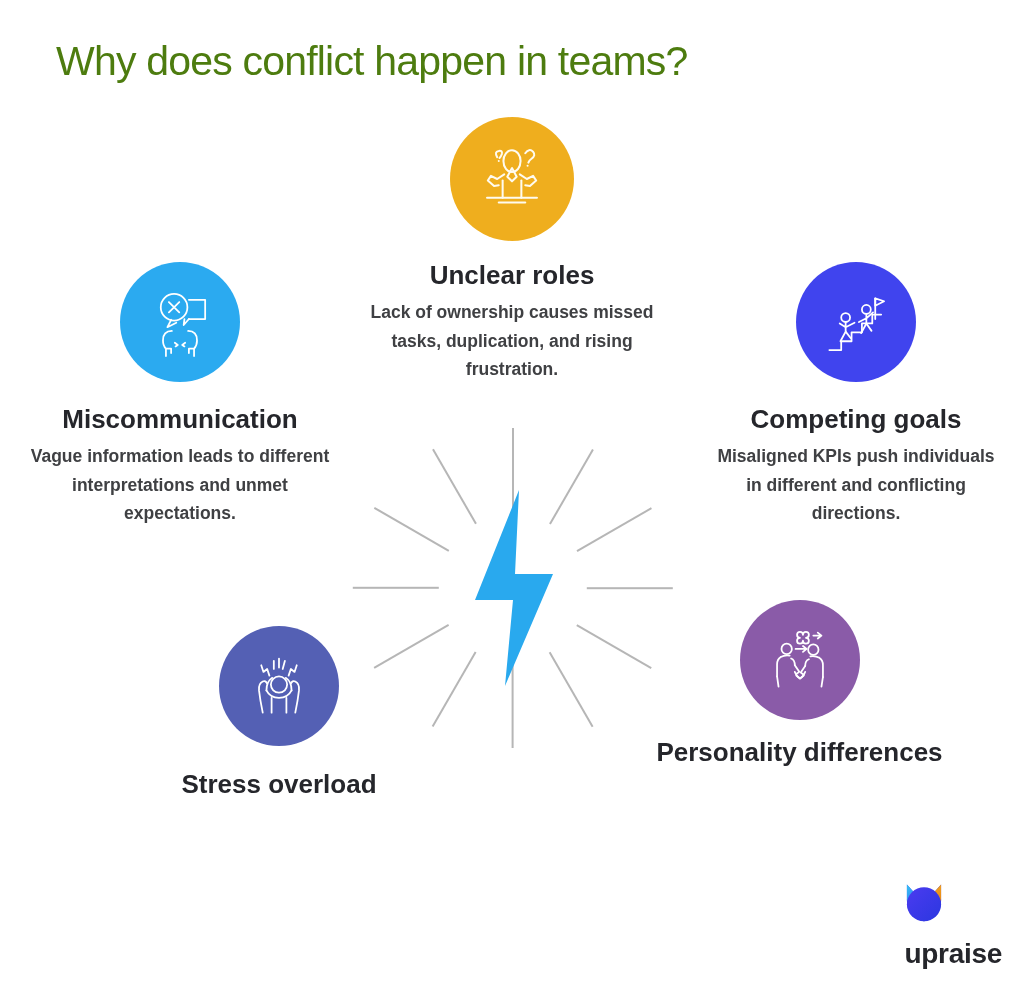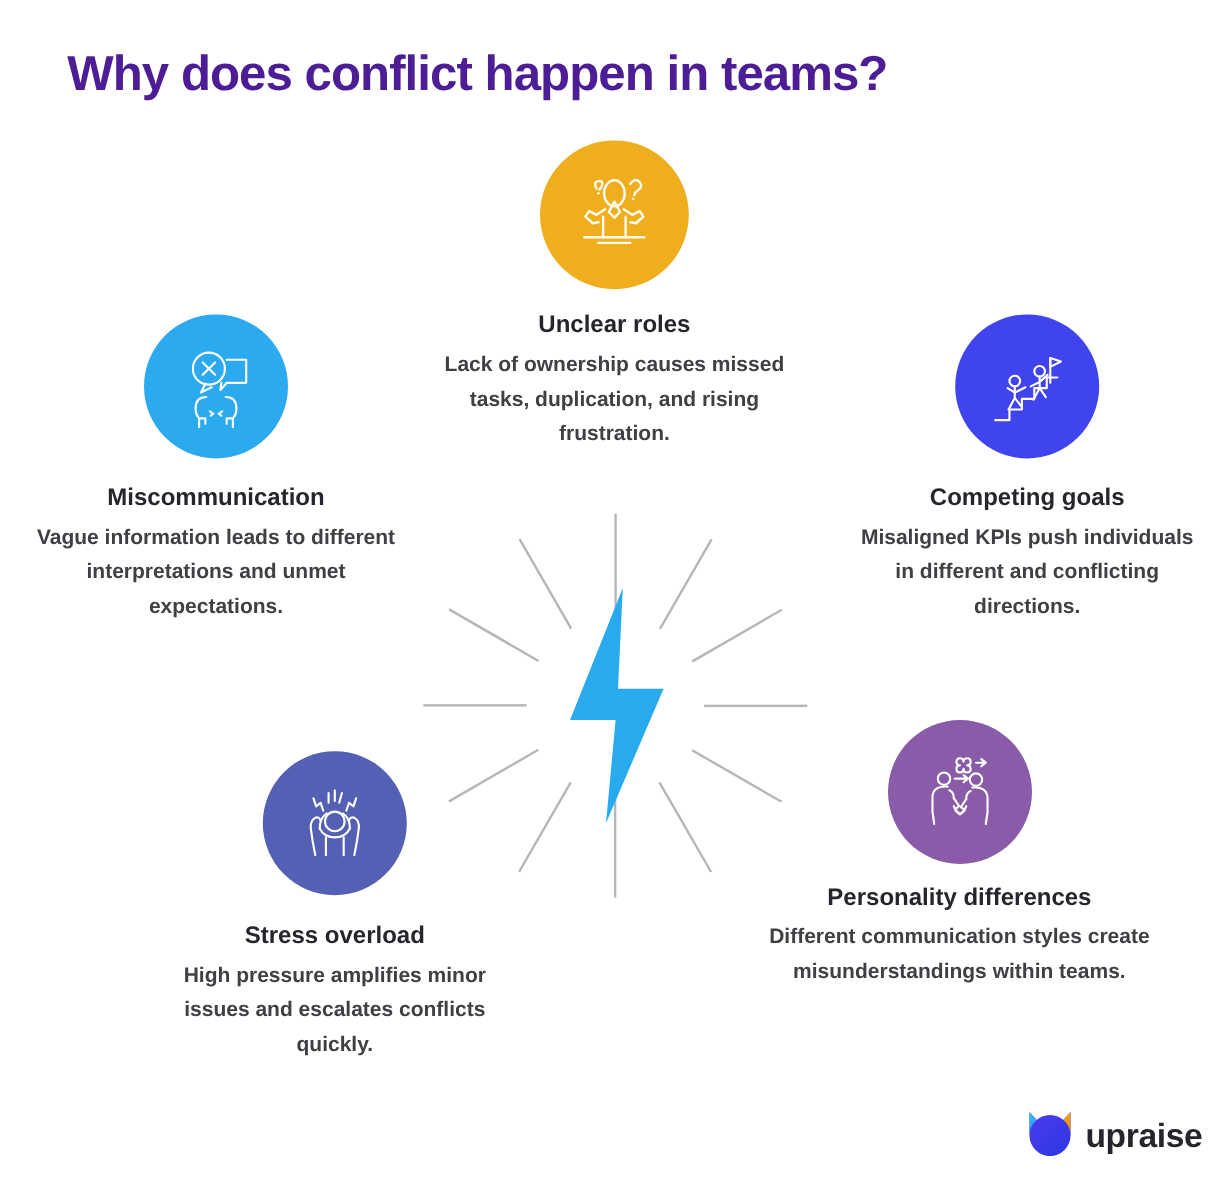--- a/index.html
+++ b/index.html
@@ -12,23 +12,23 @@
     position:relative;
     overflow:hidden;
   }
   .canvas { position:relative; width:1024px; height:998px; }
 
   
   .page-title {
     position:absolute;
     left:56px; top:38px;
     font-size:41px;
-    font-weight:700;
+    font-weight:400;
     letter-spacing:-0.8px;
-    color:#4c1d95;
+    color:#4d7c0f;
     white-space:nowrap;
   }
 
   
   .burst {
     position:absolute;
     left:512px; top:588px;
     width:0; height:0;
   }
   .ray {
@@ -49,21 +49,21 @@
   
   .item { position:absolute; }
   .icon-circle {
     border-radius:50%;
     display:flex;
     align-items:center;
     justify-content:center;
     margin:0 auto;
   }
   .item-title {
-    font-size:20px;
+    font-size:26px;
     font-weight:700;
     color:#25262b;
     text-align:center;
     line-height:1.42;
     margin-top:14px;
   }
   .item-desc {
     font-size:17.5px;
     font-weight:700;
     color:#3f4043;
@@ -91,22 +91,23 @@
 
   #item-personality-differences { left:633px; top:600px; width:333px; }
   #item-personality-differences .icon-circle { width:120px; height:120px; background:#8A5BA8; }
   #item-personality-differences .item-title { }
 
   
   .logo-wrap {
     position:absolute;
     right:22px; bottom:28px;
     display:flex;
-    align-items:center;
+    align-items:flex-start;
     gap:11px;
+    flex-direction:column;
   }
   .logo-text {
     font-size:28px;
     font-weight:600;
     color:#25262b;
     letter-spacing:-0.3px;
   }
 </style>
 </head>
 <body>
@@ -209,21 +210,20 @@
           <circle cx="50" cy="48" r="11"></circle>
           <path d="M33 56 q0 -12 8 -17 M67 56 q0 -12 -8 -17"></path>
           <path d="M33 56 q5 10 17 10 q12 0 17 -10"></path>
           <path d="M28 44 q-6 3 -5 12 l2 14 l3 16 M28 44 q4 -2 6 3"></path>
           <path d="M72 44 q6 3 5 12 l-2 14 l-3 16 M72 44 q-4 -2 -6 3"></path>
           <path d="M40 66 v20 M60 66 v20"></path>
         </g>
       </svg>
     </div>
     <div class="item-title">Stress overload</div>
-    <div class="item-desc">High pressure amplifies minor issues and escalates conflicts quickly.</div>
   </div>
 
   <div class="item" id="item-personality-differences">
     <div class="icon-circle">
       <svg viewBox="0 0 100 100" width="74" height="74" aria-hidden="true">
         <g fill="none" stroke="#FFFFFF" stroke-width="2.4" stroke-linecap="round" stroke-linejoin="round">
           <path d="M50 12 q4 0 4 4 q0 -4 4 -4 q4 0 4 4 q0 4 -4 4 q4 0 4 4 q0 4 -4 4 q-4 0 -4 -4 q0 4 -4 4 q-4 0 -4 -4 q0 -4 4 -4 q-4 0 -4 -4 q0 -4 4 -4 z"></path>
           <path d="M68 17 h10 M74 13 l5 4 l-5 4"></path>
           <circle cx="32" cy="35" r="7"></circle>
           <circle cx="68" cy="36" r="7"></circle>
@@ -233,21 +233,20 @@
           <path d="M76 47 q5 3 5 10 v16 M76 47 q-5 -3 -12 -2"></path>
           <path d="M81 73 l-2 13 M62 49 q-5 2 -5 9"></path>
           <path d="M43 57 l6 9 l-4 3"></path>
           <path d="M57 58 l-6 9 l4 3"></path>
           <path d="M43 66 q3 7 7 9 q4 -2 7 -9"></path>
           <path d="M45 71 l5 4 M55 71 l-5 4"></path>
         </g>
       </svg>
     </div>
     <div class="item-title">Personality differences</div>
-    <div class="item-desc">Different communication styles create misunderstandings within teams.</div>
   </div>
 
   <div class="logo-wrap">
     <span>
       <svg viewBox="0 0 44 48" width="38" height="41" aria-hidden="true">
         <defs>
           <linearGradient id="gface" x1="0" y1="0" x2="1" y2="1">
             <stop offset="0%" stop-color="#4B3BF0"></stop>
             <stop offset="100%" stop-color="#2B37E0"></stop>
           </linearGradient>

